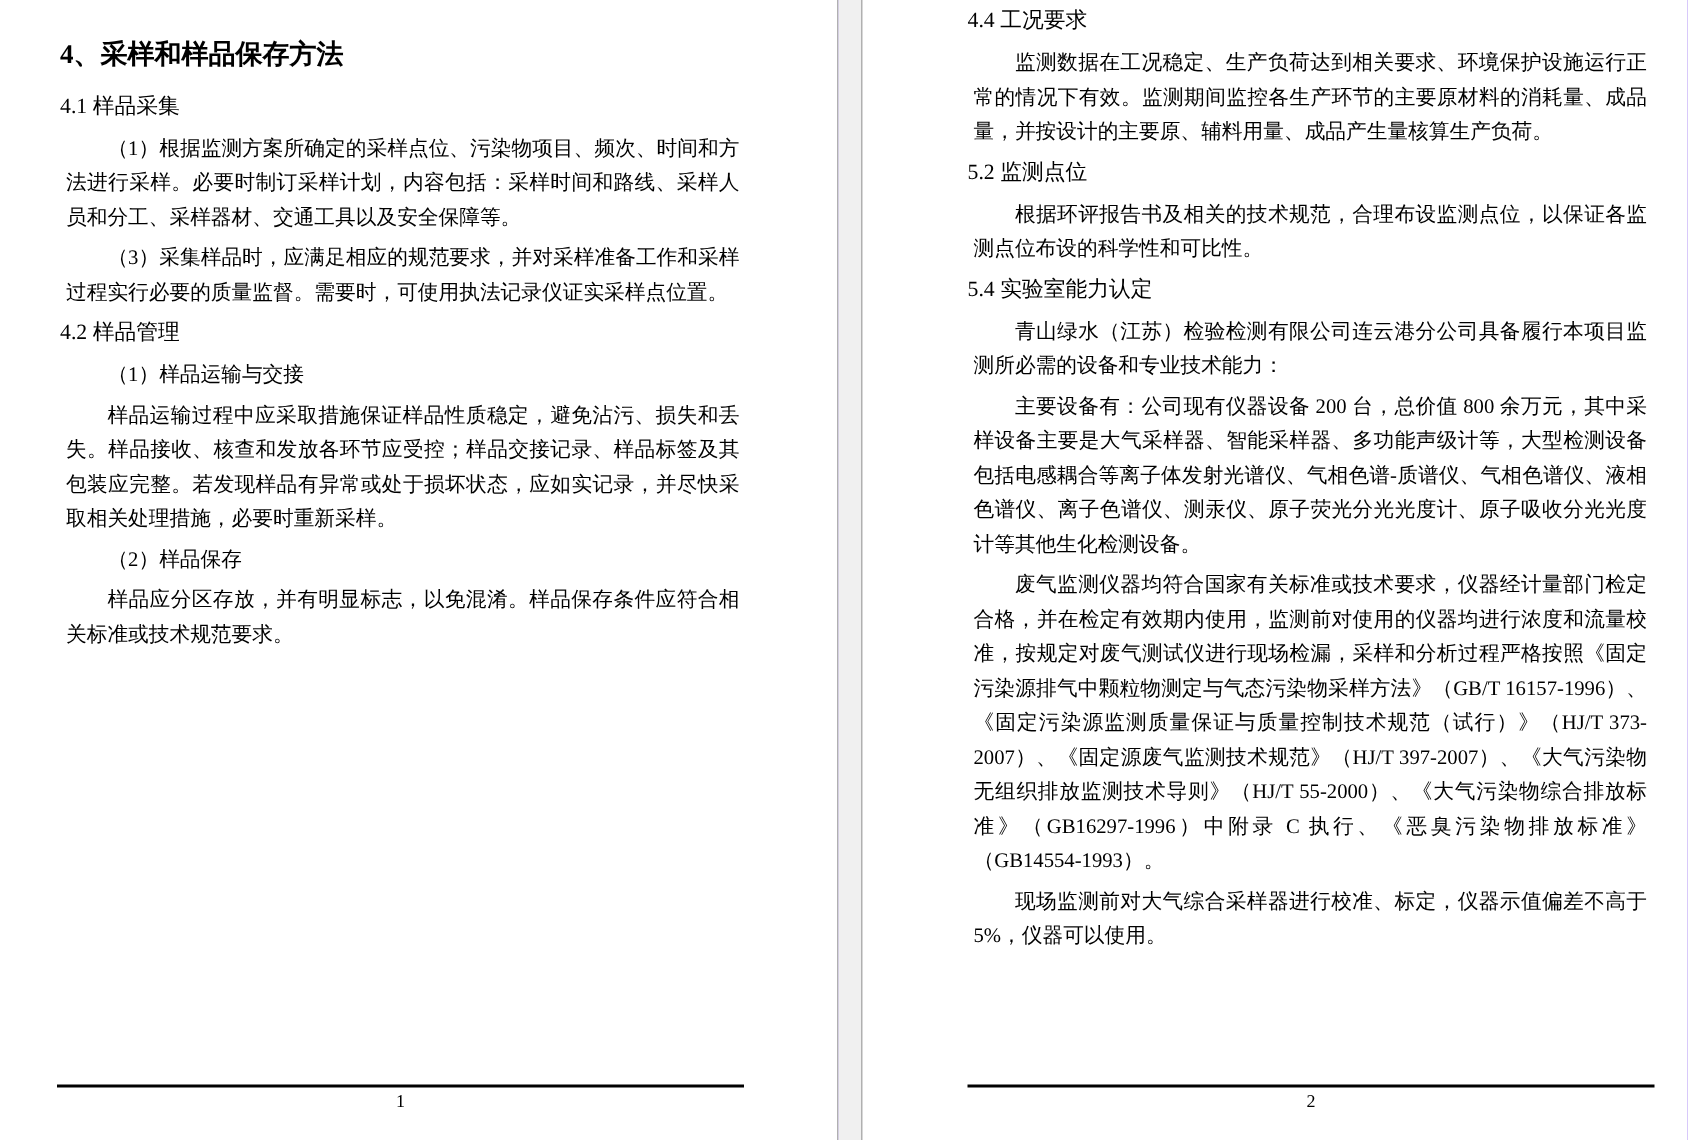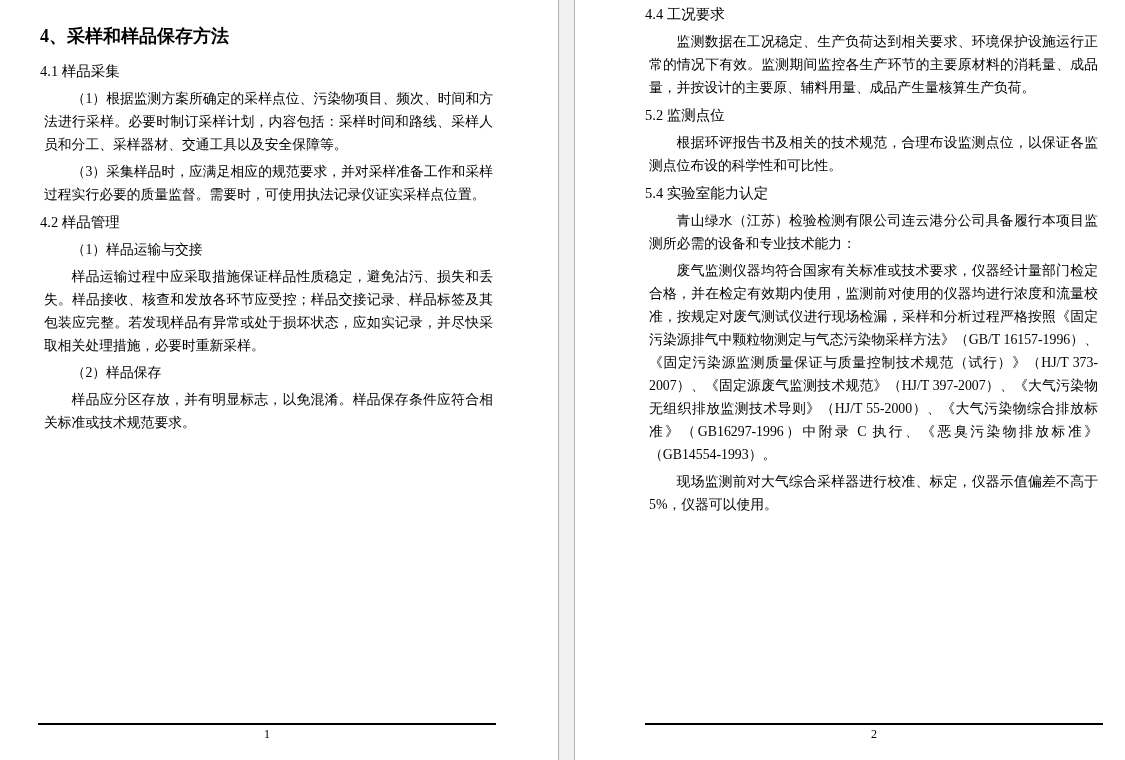--- a/index.html
+++ b/index.html
@@ -77,20 +77,21 @@
 
   <div class="page page-right">
     <div class="content">
       <div>
           <div class="sec-heading">4.4 工况要求</div>
           <div class="para">监测数据在工况稳定、生产负荷达到相关要求、环境保护设施运行正常的情况下有效。监测期间监控各生产环节的主要原材料的消耗量、成品量，并按设计的主要原、辅料用量、成品产生量核算生产负荷。</div>
           <div class="sec-heading">5.2 监测点位</div>
           <div class="para">根据环评报告书及相关的技术规范，合理布设监测点位，以保证各监测点位布设的科学性和可比性。</div>
           <div class="sec-heading">5.4 实验室能力认定</div>
           <div class="para">青山绿水（江苏）检验检测有限公司连云港分公司具备履行本项目监测所必需的设备和专业技术能力：</div>
+          <div class="para">主要设备有：公司现有仪器设备 200 台，总价值 800 余万元，其中采样设备主要是大气采样器、智能采样器、多功能声级计等，大型检测设备包括电感耦合等离子体发射光谱仪、气相色谱-质谱仪、气相色谱仪、液相色谱仪、离子色谱仪、测汞仪、原子荧光分光光度计、原子吸收分光光度计等其他生化检测设备。</div>
           <div class="para">废气监测仪器均符合国家有关标准或技术要求，仪器经计量部门检定合格，并在检定有效期内使用，监测前对使用的仪器均进行浓度和流量校准，按规定对废气测试仪进行现场检漏，采样和分析过程严格按照《固定污染源排气中颗粒物测定与气态污染物采样方法》（GB/T 16157-1996）、《固定污染源监测质量保证与质量控制技术规范（试行）》（HJ/T 373-2007）、《固定源废气监测技术规范》（HJ/T 397-2007）、《大气污染物无组织排放监测技术导则》（HJ/T 55-2000）、《大气污染物综合排放标准》（GB16297-1996）中附录 C 执行、《恶臭污染物排放标准》（GB14554-1993）。</div>
           <div class="para">现场监测前对大气综合采样器进行校准、标定，仪器示值偏差不高于 5%，仪器可以使用。</div>
         </div>
     </div>
     <div class="footer-rule"></div>
     <div class="page-num">2</div>
   </div>
 
 </div>
 

